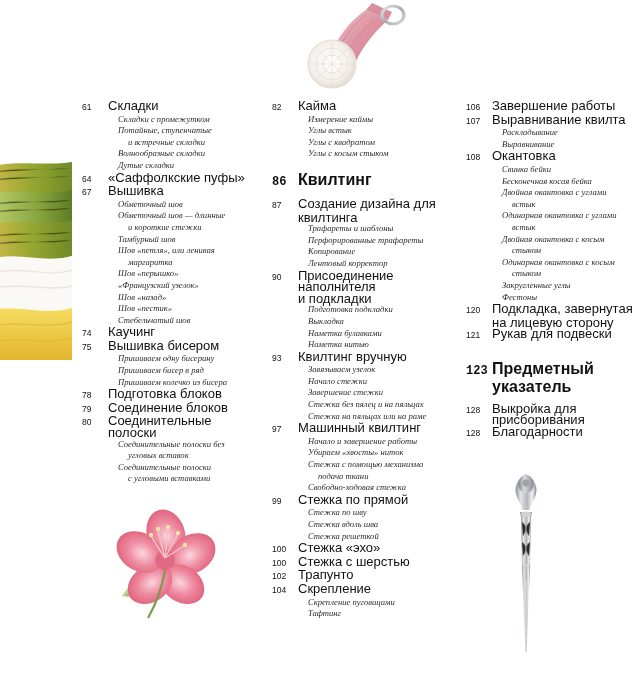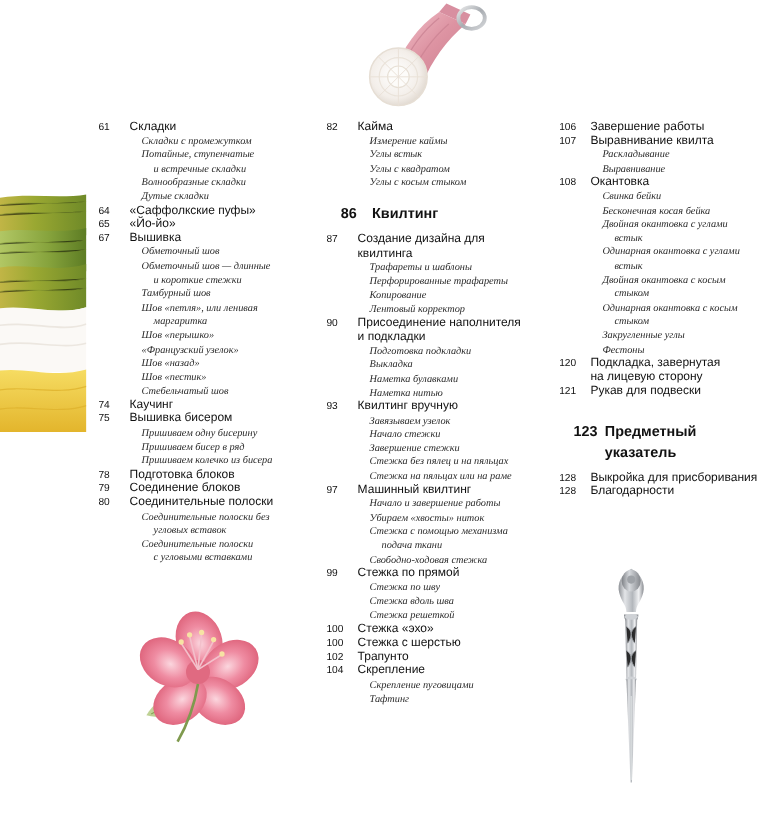--- a/index.html
+++ b/index.html
@@ -83,47 +83,46 @@
   }
   .entry .txt {
     flex: 1 1 auto;
     font-size: 9px;
     line-height: 11.6px;
   }
 
   
   .lvl1 .txt {
     font-family: "Liberation Sans", sans-serif;
-    font-size: 10px;
+    font-size: 13px;
     color: #111;
   }
   
   .lvl2 .txt {
     font-family: "Liberation Serif", serif;
     font-style: italic;
     font-size: 8.6px;
     color: #2a2a2a;
     padding-left: 10px;
     text-indent: -0px;
   }
   .lvl2.cont .txt {
     padding-left: 20px;
   }
 
   
   .big .num {
-    font-family: Liberation Sans, sans-serif;
+    font-family: Liberation Mono, monospace;
     font-size: 12px;
     font-weight: bold;
     line-height: 18px;
-    margin-left: 12px;
   }
   .big .txt {
     font-family: "Liberation Sans", sans-serif;
-    font-size: 12px;
+    font-size: 16px;
     font-weight: bold;
     line-height: 18px;
   }
   .spacer-sm { height: 7px; }
   .spacer-md { height: 11px; }
 </style>
 </head>
 <body>
 
 <svg class="photo" id="photo-ribbon" viewBox="0 0 160 92" xmlns="http://www.w3.org/2000/svg">
@@ -309,24 +308,20 @@
       </div>
       <div class="entry lvl2">
         <span class="num"></span>
         <span class="txt">Дутые складки</span>
       </div>
       <div class="entry lvl1">
         <span class="num">64</span>
         <span class="txt">«Саффолкские пуфы»</span>
       </div>
       <div class="entry lvl1">
-        <span class="num">65</span>
-        <span class="txt">«Йо-йо»</span>
-      </div>
-      <div class="entry lvl1">
         <span class="num">67</span>
         <span class="txt">Вышивка</span>
       </div>
       <div class="entry lvl2">
         <span class="num"></span>
         <span class="txt">Обметочный шов</span>
       </div>
       <div class="entry lvl2">
         <span class="num"></span>
         <span class="txt">Обметочный шов — длинные</span>

